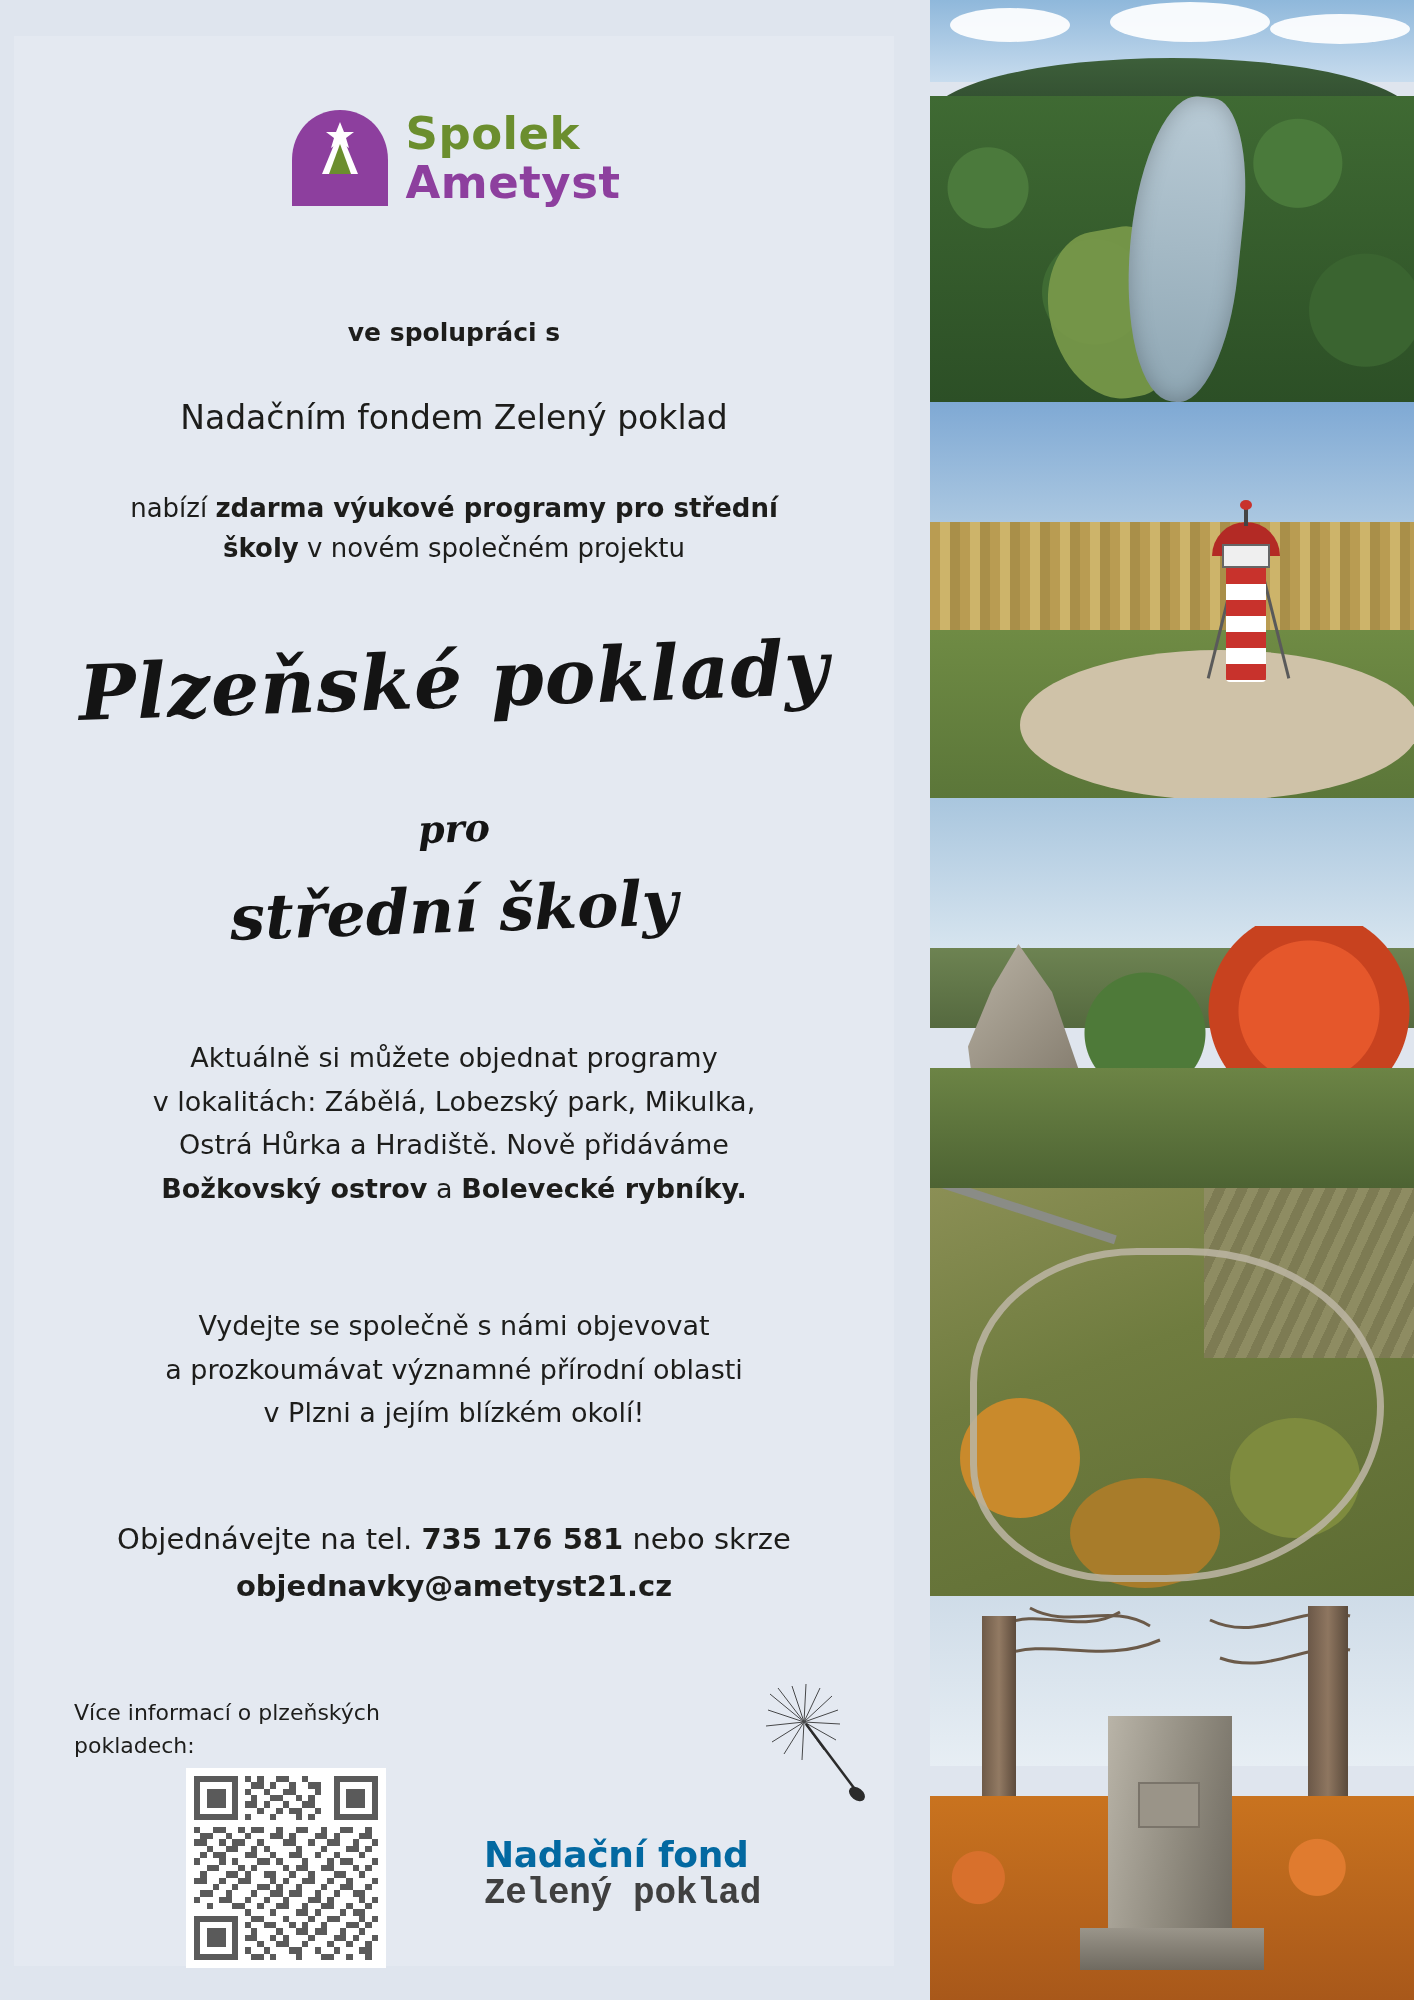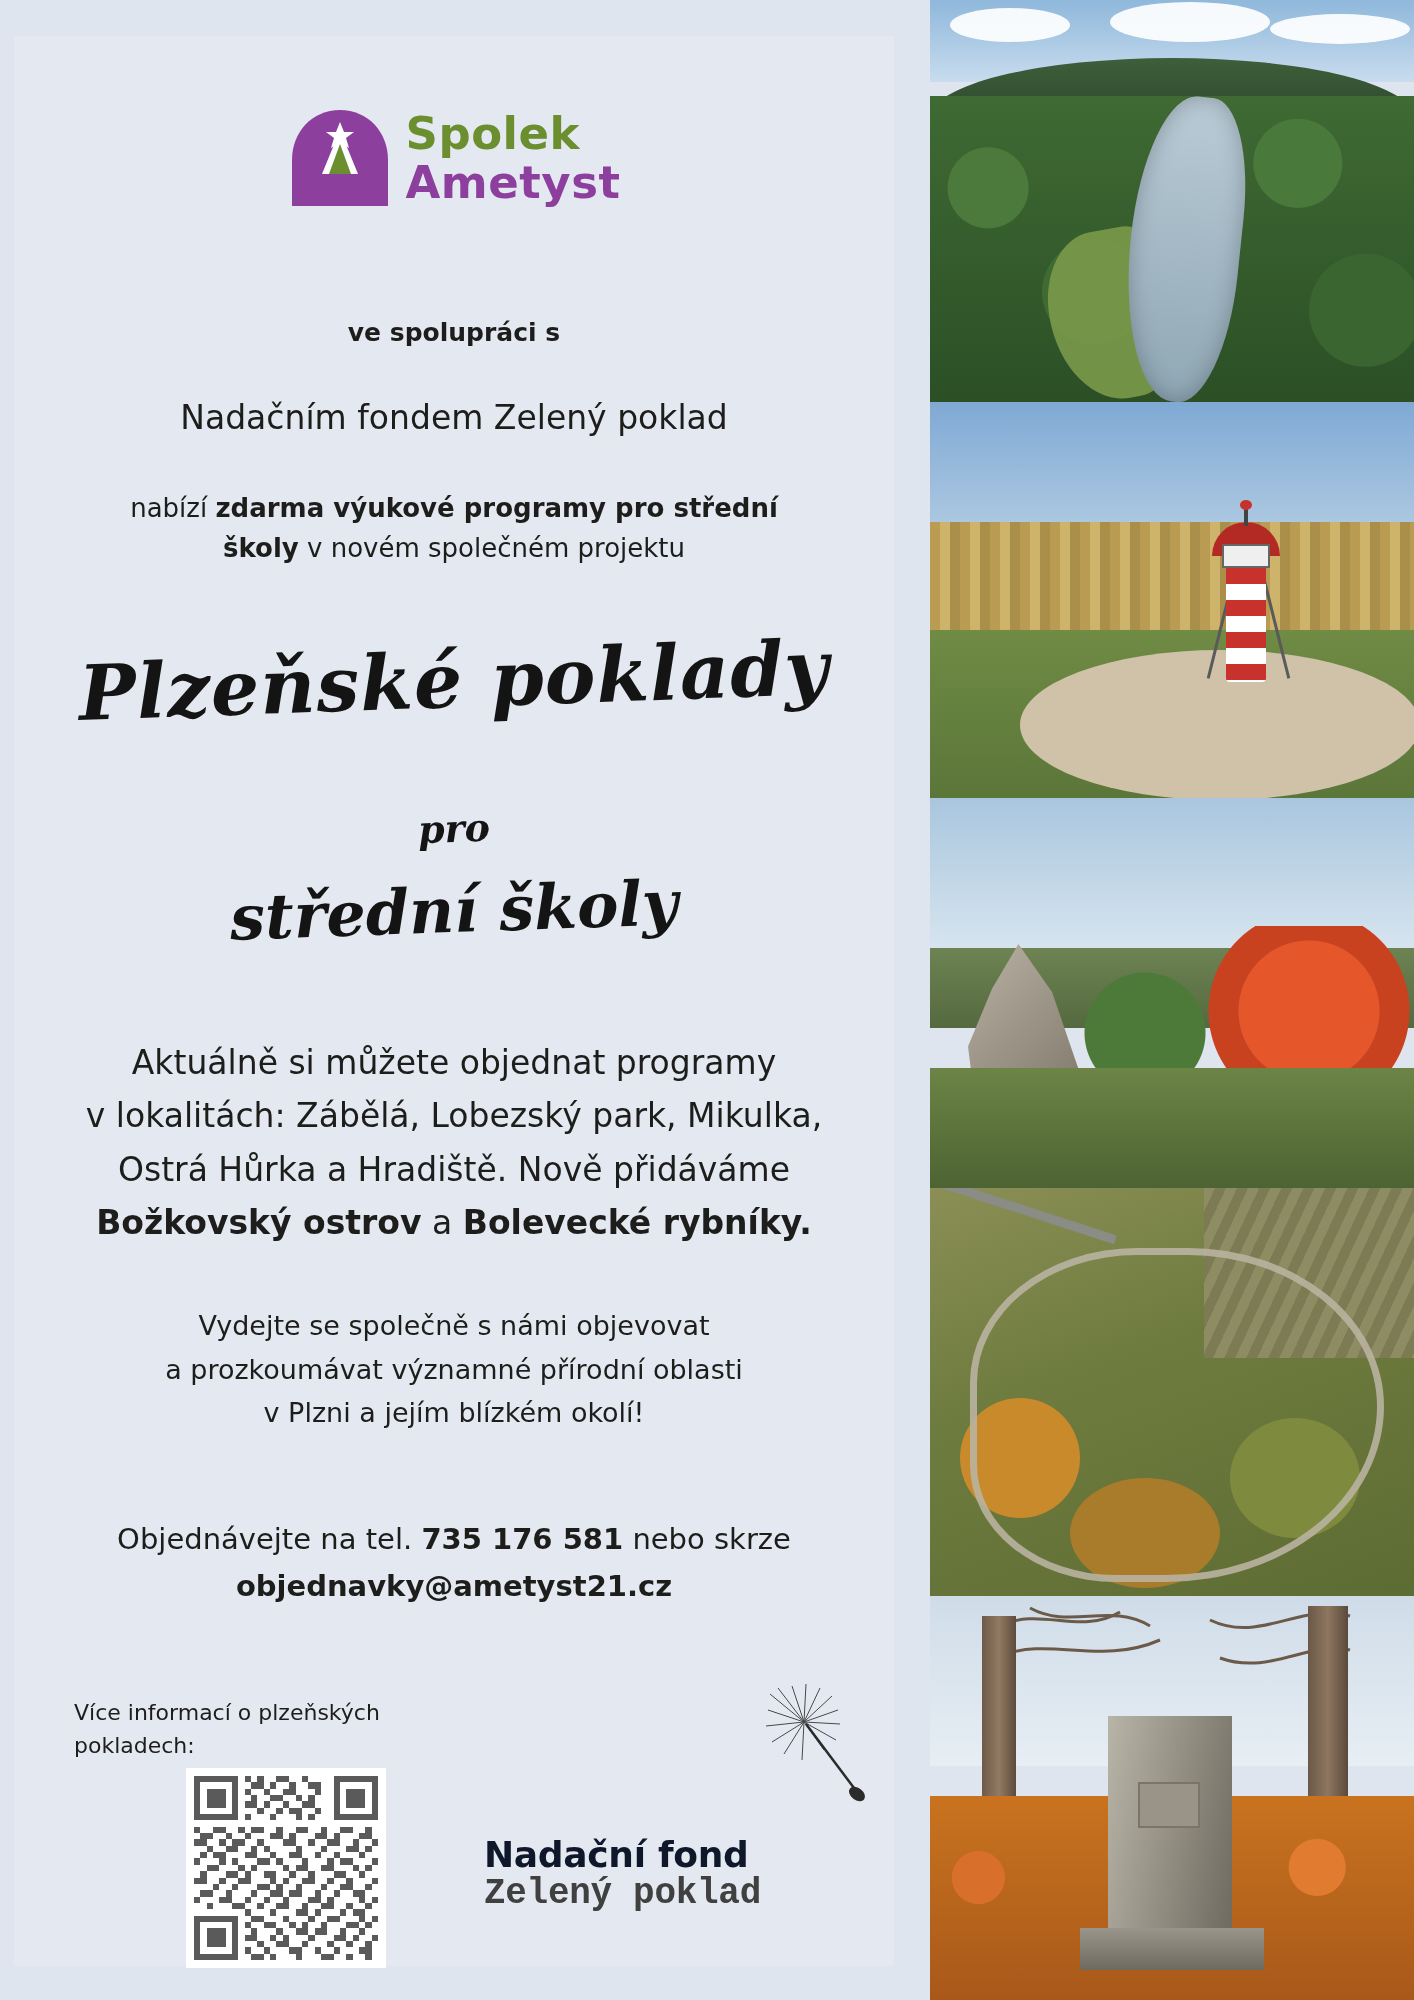--- a/index.html
+++ b/index.html
@@ -139,21 +139,21 @@
     font-family: "DejaVu Serif", serif;
     font-style: italic;
     font-weight: 700;
     font-size: 62px;
     color: #141414;
     transform: rotate(-2deg);
   }
 
   .para-locations {
     top: 1000px;
-    font-size: 33px;
+    font-size: 27px;
     line-height: 1.62;
   }
   .para-locations b { font-weight: 700; }
 
   .para-invite {
     top: 1268px;
     font-size: 27px;
     line-height: 1.62;
   }
 
@@ -204,21 +204,21 @@
     left: 470px;
     top: 1800px;
     width: 340px;
     text-align: left;
     line-height: 1.08;
   }
   .sponsor-l1 {
     font-family: "DejaVu Sans", sans-serif;
     font-weight: 700;
     font-size: 36px;
-    color: #0f172a;
+    color: #0369a1;
     letter-spacing: -0.3px;
   }
   .sponsor-l2 {
     font-family: Liberation Mono, monospace;
     font-weight: 700;
     font-size: 36px;
     color: #404040;
     letter-spacing: -0.3px;
   }
 

